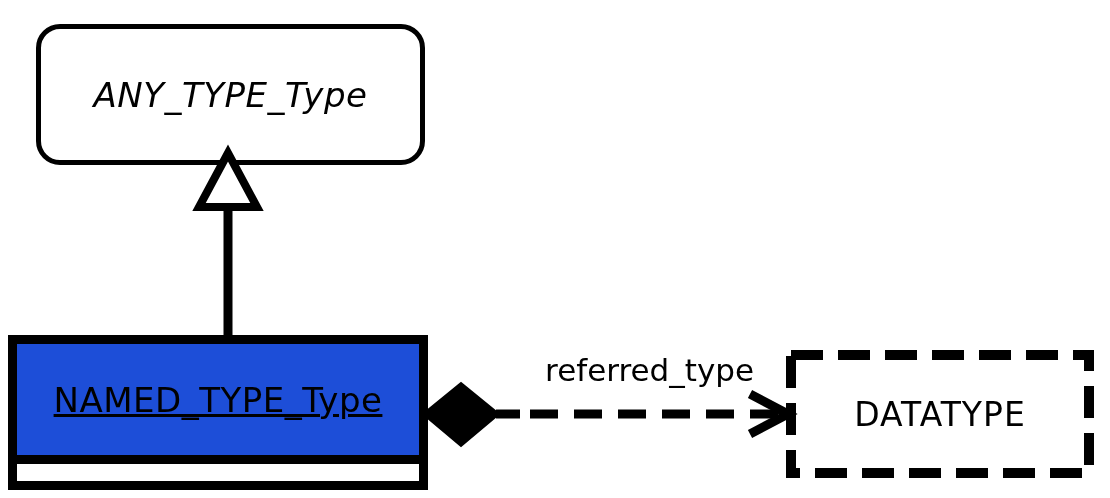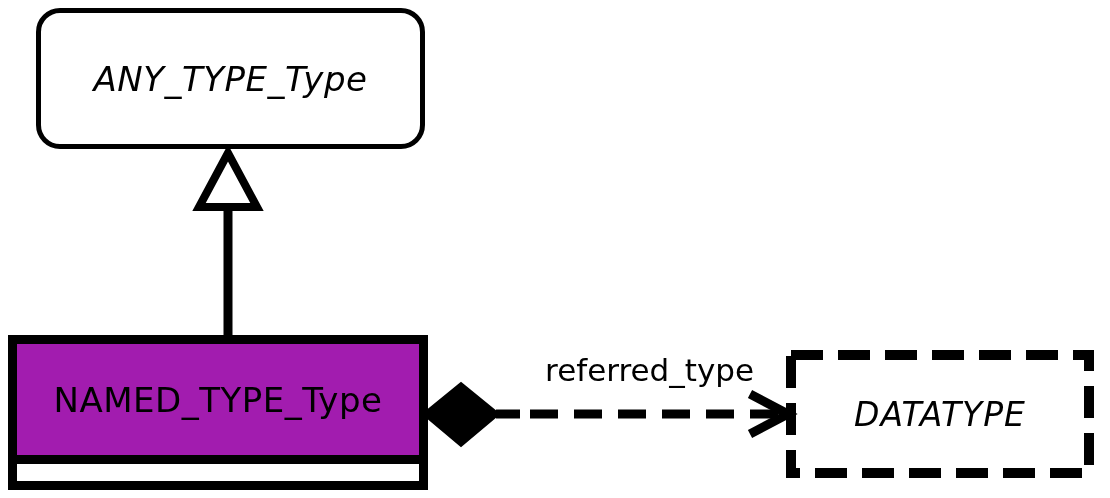--- a/index.html
+++ b/index.html
@@ -21,21 +21,21 @@
     left: 0;
     top: 0;
     width: 1110px;
     height: 498px;
     pointer-events: none;
   }
   
   .node-anytype {
     position: absolute;
     left: 36px;
-    top: 8px;
+    top: 24px;
     width: 389px;
     height: 141px;
     box-sizing: border-box;
     border: 5px solid #000000;
     border-radius: 24px;
     background: #ffffff;
     display: flex;
     align-items: center;
     justify-content: center;
   }
@@ -47,23 +47,24 @@
   }
   
   .node-named {
     position: absolute;
     left: 8px;
     top: 335px;
     width: 420px;
     height: 155px;
     box-sizing: border-box;
     border: 9px solid #000000;
-    background: #a21caf;
+    background: #1d4ed8;
     display: flex;
     flex-direction: column;
+    text-decoration: underline;
   }
   .named-name {
     flex: 1;
     display: flex;
     align-items: center;
     justify-content: center;
     font-size: 34px;
     letter-spacing: 0.5px;
     white-space: nowrap;
   }
@@ -78,21 +79,20 @@
   
   .node-datatype {
     position: absolute;
     left: 786px;
     top: 350px;
     width: 308px;
     height: 128px;
     display: flex;
     align-items: center;
     justify-content: center;
-    font-style: italic;
   }
   .node-datatype .label {
     font-size: 33px;
     letter-spacing: 1px;
     white-space: nowrap;
   }
   
   .edge-label {
     position: absolute;
     left: 504px;

